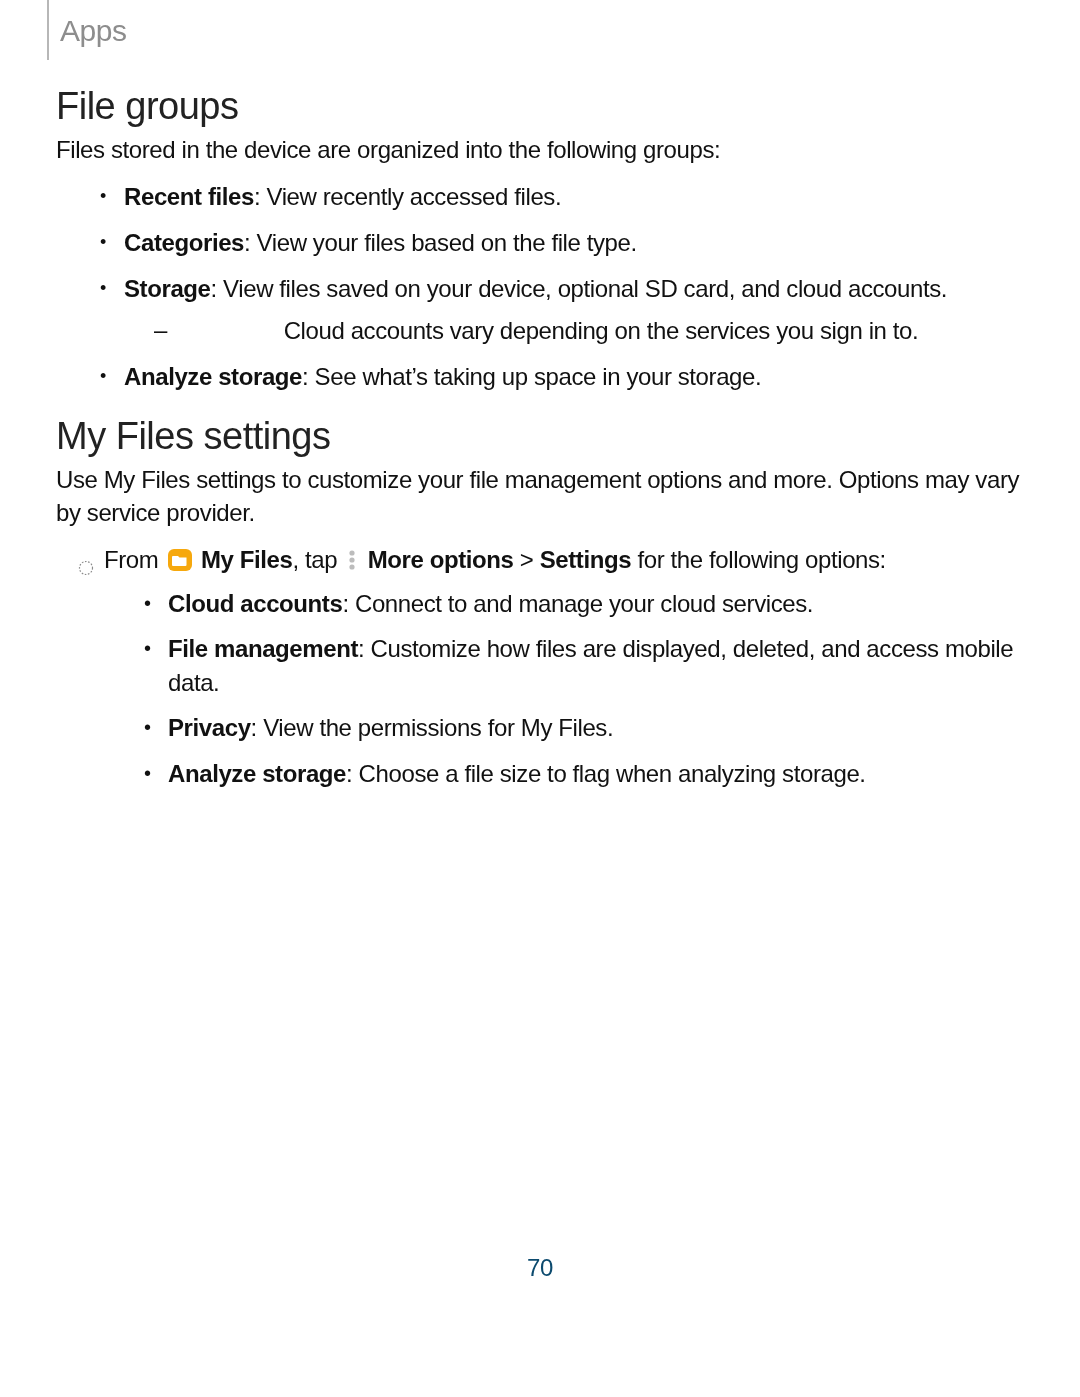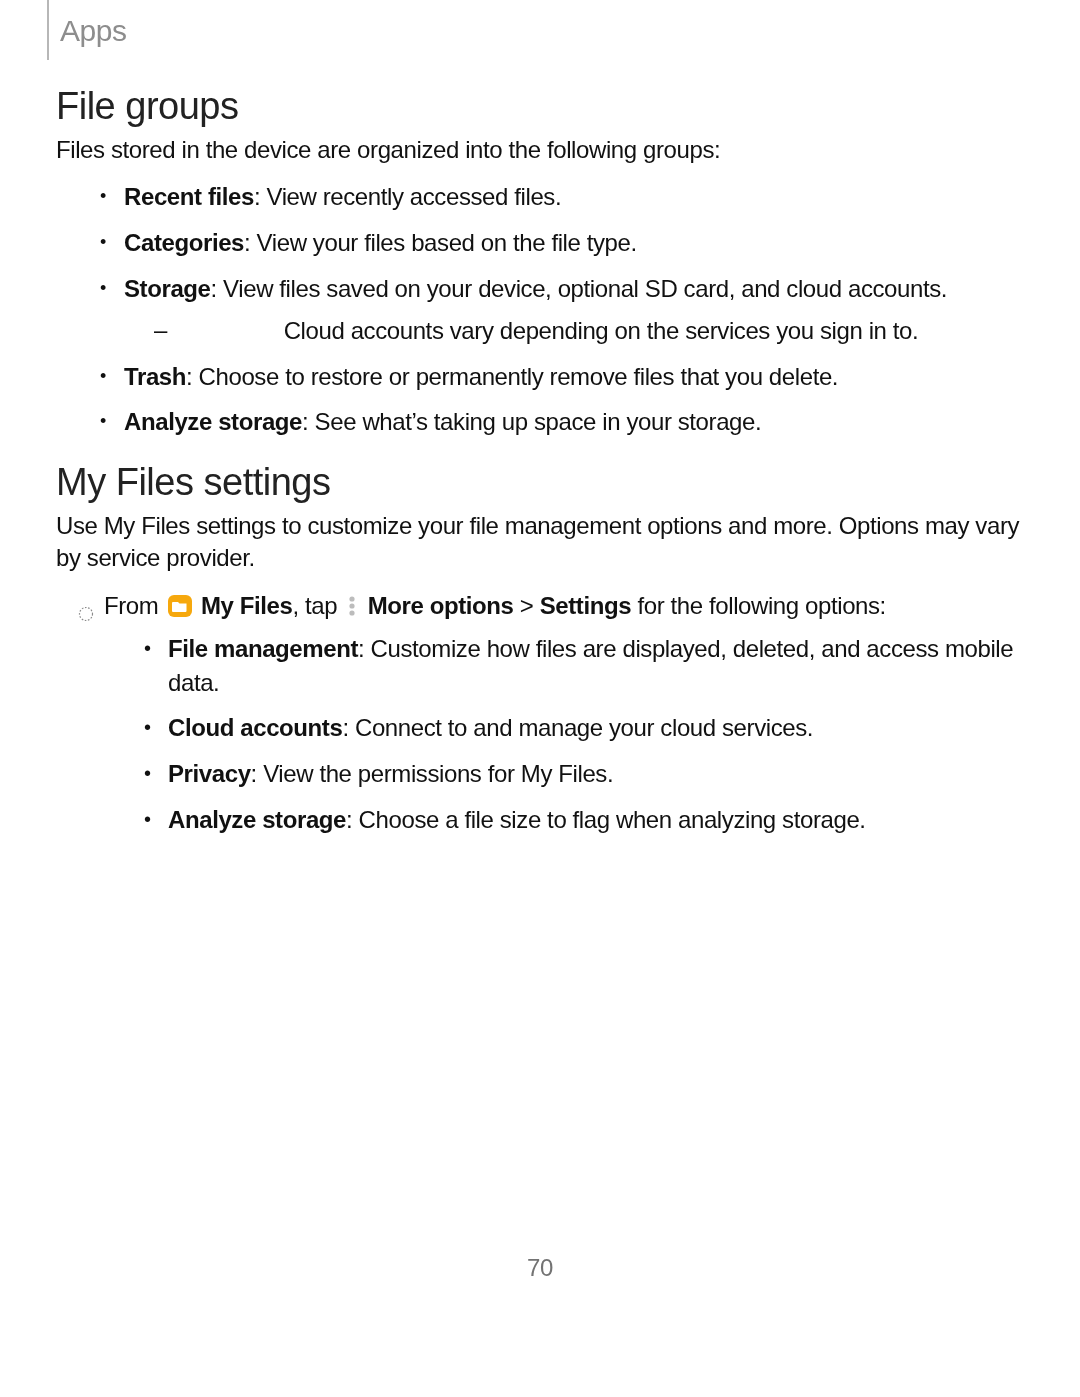--- a/index.html
+++ b/index.html
@@ -151,21 +151,21 @@
     width: 10px;
     height: 24px;
     margin: 0 4px 0 4px;
   }
   .pagenum {
     position: absolute;
     width: 100%;
     bottom: 26px;
     text-align: center;
     font-size: 24px;
-    color: #737373;
+    color: #0c4a6e;
     letter-spacing: -0.4px;
   }
 </style>
 </head>
 <body>
 
 <div class="page">
   <div class="vrule"></div>
   <div class="breadcrumb">Apps</div>
 
@@ -179,23 +179,20 @@
         <span class="bold">Recent files</span><span>: View recently accessed files.</span>
       </li>
       <li>
         <span class="bold">Categories</span><span>: View your files based on the file type.</span>
       </li>
       <li>
         <span class="bold">Storage</span><span>: View files saved on your device, optional SD card, and cloud accounts.</span>
         <ul class="dashlist">
           <li>Cloud accounts vary depending on the services you sign in to.</li>
         </ul>
-      </li>
-      <li>
-        <span class="bold">Trash</span><span>: Choose to restore or permanently remove files that you delete.</span>
       </li>
       <li>
         <span class="bold">Analyze storage</span><span>: See what’s taking up space in your storage.</span>
       </li>
     </ul>
 
     <h2 class="section sec2">My Files settings</h2>
     <p class="intro">Use My Files settings to customize your file management options and more. Options may vary by service provider.</p>
 
     <ul class="circlist">
@@ -215,24 +212,24 @@
           <svg viewBox="0 0 10 24" width="10" height="24">
             <circle cx="5" cy="5" r="2.6" fill="#bcbcbc"></circle>
             <circle cx="5" cy="12" r="2.6" fill="#bcbcbc"></circle>
             <circle cx="5" cy="19" r="2.6" fill="#bcbcbc"></circle>
           </svg>
         </span>
         <span class="bold">More options</span><span> &gt; </span><span class="bold">Settings</span><span> for the following options:</span>
 
         <ul class="sub">
           <li>
+            <span class="bold">Cloud accounts</span><span>: Connect to and manage your cloud services.</span>
+          </li>
+          <li>
             <span class="bold">File management</span><span>: Customize how files are displayed, deleted, and access mobile data.</span>
-          </li>
-          <li>
-            <span class="bold">Cloud accounts</span><span>: Connect to and manage your cloud services.</span>
           </li>
           <li>
             <span class="bold">Privacy</span><span>: View the permissions for My Files.</span>
           </li>
           <li>
             <span class="bold">Analyze storage</span><span>: Choose a file size to flag when analyzing storage.</span>
           </li>
         </ul>
       </li>
     </ul>

